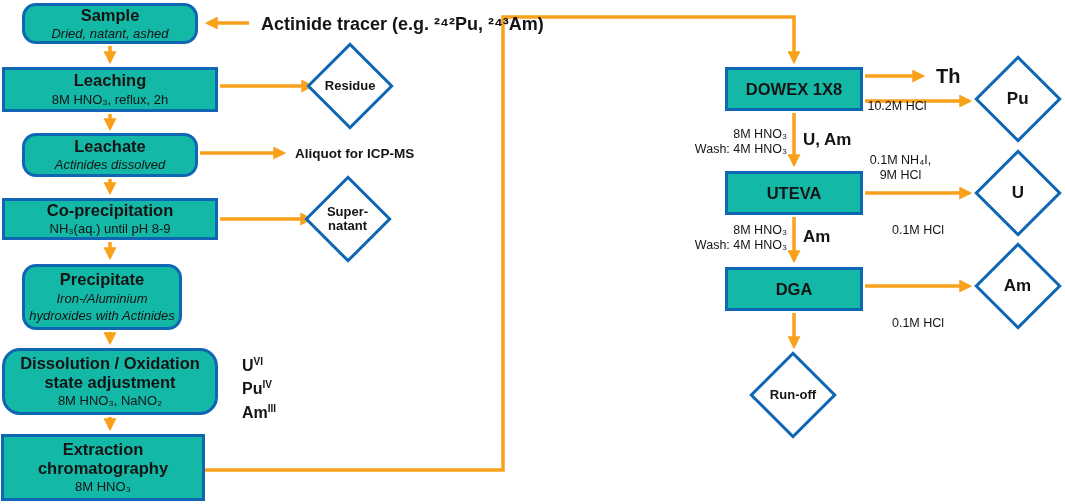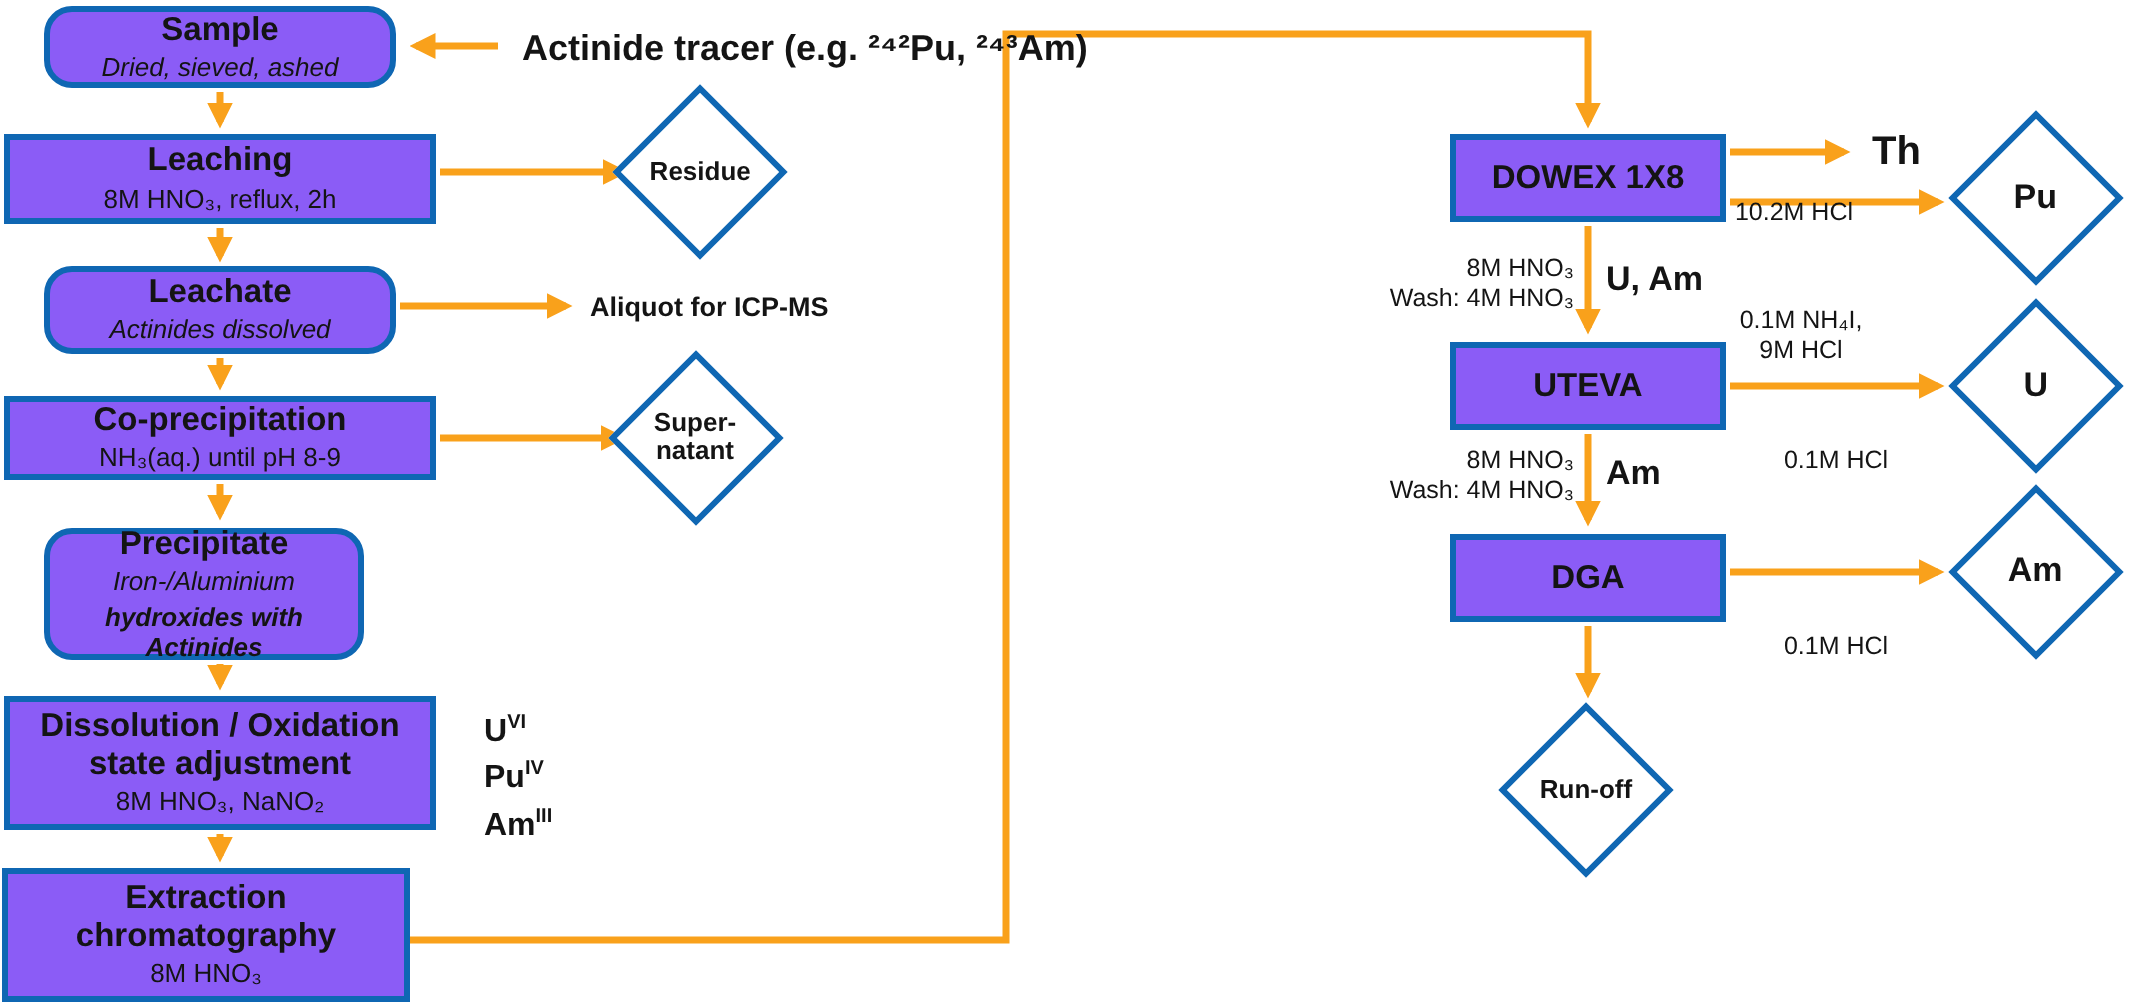--- a/index.html
+++ b/index.html
@@ -11,21 +11,21 @@
   .stage{
     position:relative;width:1065px;height:504px;background:#ffffff;
     font-family:"Liberation Sans","DejaVu Sans",sans-serif;color:var(--text);
     overflow:hidden;
   }
   svg.connectors{position:absolute;left:0;top:0;width:1065px;height:504px;}
   svg.connectors path, svg.connectors line{stroke:var(--orange);stroke-width:3.5;fill:none;}
   #ah path{fill:var(--orange);stroke:none;}
 
   .box{
-    position:absolute;box-sizing:border-box;background:#8b5cf6;
+    position:absolute;box-sizing:border-box;background:#14b8a6;
     border:3px solid var(--blue);
     display:flex;flex-direction:column;align-items:center;justify-content:center;
     text-align:center;line-height:1.12;
   }
   .box.rounded{border-radius:14px;}
   .box .title{font-weight:bold;font-size:16.5px;}
   .box .title2{font-weight:bold;font-size:16.5px;}
   .box .sub{font-size:13px;margin-top:3px;}
   .box .sub.it{font-style:italic;}
 
@@ -74,45 +74,45 @@
     <path d="M865,101 L969,101" marker-end="url(#ah)"></path>
     <path d="M794,113 L794,164" marker-end="url(#ah)"></path>
     <path d="M865,193 L969,193" marker-end="url(#ah)"></path>
     <path d="M794,217 L794,260" marker-end="url(#ah)"></path>
     <path d="M865,286 L969,286" marker-end="url(#ah)"></path>
     <path d="M794,313 L794,346" marker-end="url(#ah)"></path>
   </svg>
 
   <div class="box rounded" style="left:22px;top:3px;width:176px;height:41px;">
     <div class="title">Sample</div>
-    <div class="sub it">Dried, sieved, ashed</div>
+    <div class="sub it">Dried, natant, ashed</div>
   </div>
 
   <div class="box" style="left:2px;top:67px;width:216px;height:45px;">
     <div class="title">Leaching</div>
     <div class="sub">8M HNO₃, reflux, 2h</div>
   </div>
 
   <div class="box rounded" style="left:22px;top:133px;width:176px;height:44px;">
     <div class="title">Leachate</div>
     <div class="sub it">Actinides dissolved</div>
   </div>
 
   <div class="box" style="left:2px;top:198px;width:216px;height:42px;">
     <div class="title">Co-precipitation</div>
     <div class="sub">NH₃(aq.) until pH 8-9</div>
   </div>
 
   <div class="box rounded" style="left:22px;top:264px;width:160px;height:66px;">
     <div class="title">Precipitate</div>
     <div class="sub it">Iron-/Aluminium</div>
-    <div class="sub it" style="margin-top:3px;font-weight:bold;">hydroxides with Actinides</div>
+    <div class="sub it" style="margin-top:3px;">hydroxides with Actinides</div>
   </div>
 
-  <div class="box" style="left:2px;top:348px;width:216px;height:67px;">
+  <div class="box" style="left:2px;top:348px;width:216px;height:67px;border-radius:18px;">
     <div class="title">Dissolution / Oxidation</div>
     <div class="title2">state adjustment</div>
     <div class="sub">8M HNO₃, NaNO₂</div>
   </div>
 
   <div class="box" style="left:1px;top:434px;width:204px;height:67px;">
     <div class="title">Extraction</div>
     <div class="title2">chromatography</div>
     <div class="sub">8M HNO₃</div>
   </div>

